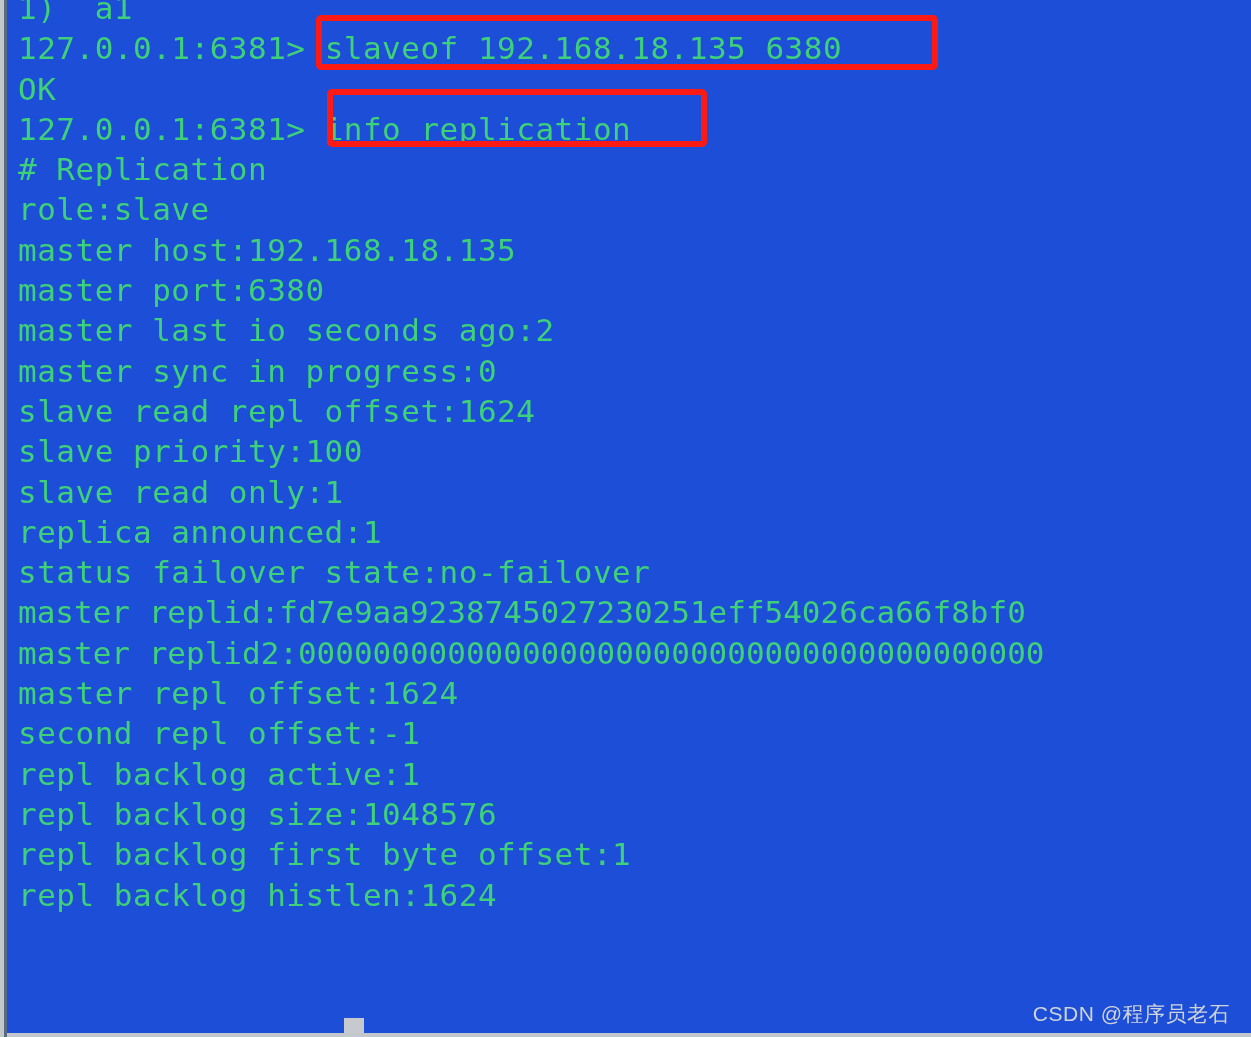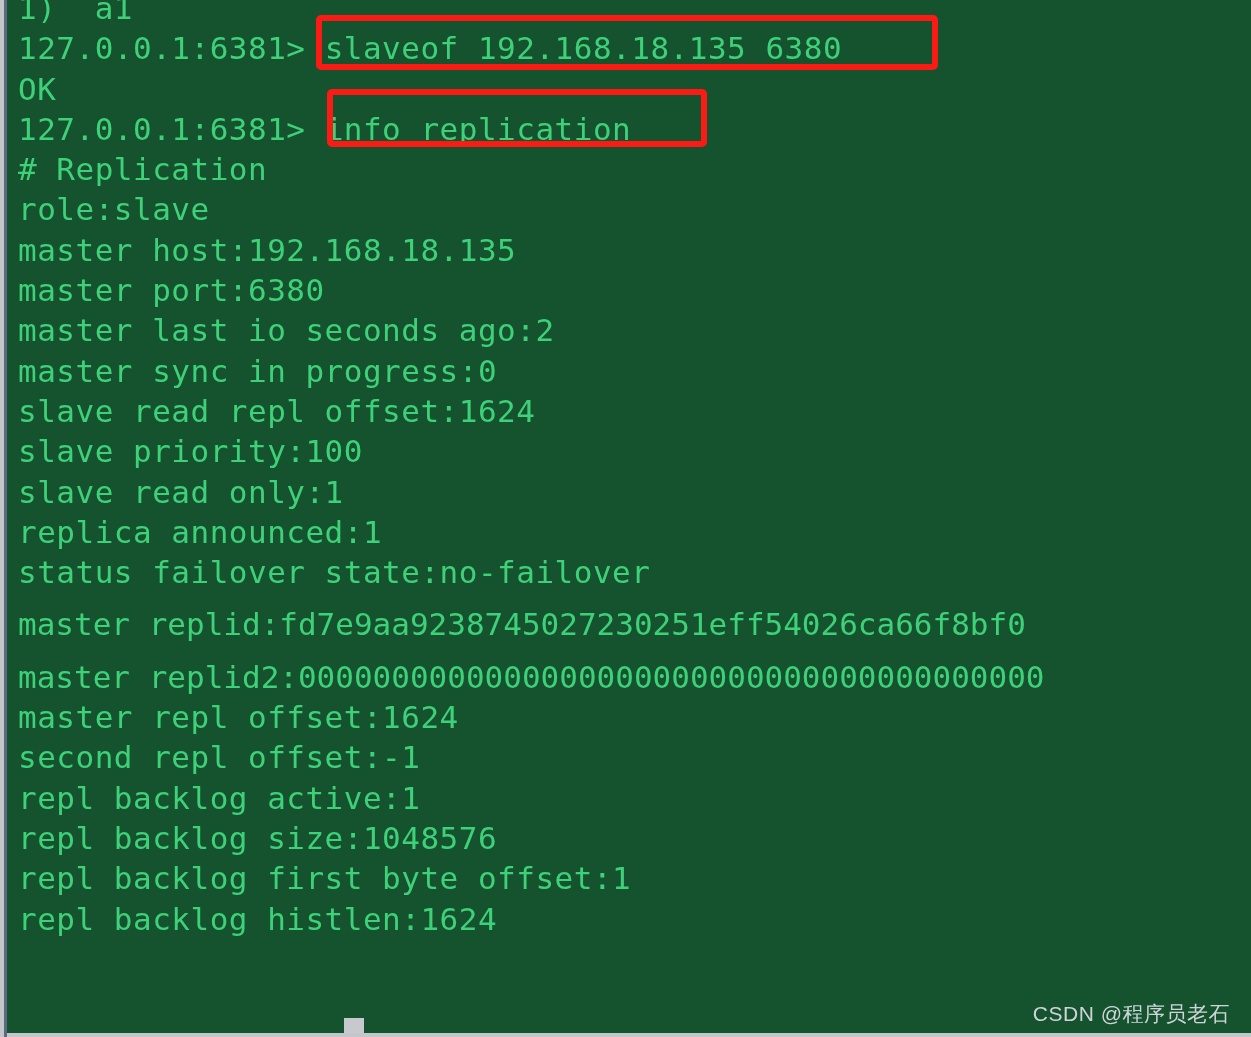--- a/index.html
+++ b/index.html
@@ -11,21 +11,21 @@
     width: 1251px;
     height: 1037px;
     overflow: hidden;
     font-family: "DejaVu Sans Mono", monospace;
   }
 
   #terminal {
     position: relative;
     width: 1251px;
     height: 1037px;
-    background: #14532d;
+    background: #1d4ed8;
     overflow: hidden;
   }
 
   
   .left-edge {
     position: absolute;
     left: 0;
     top: 0;
     width: 7px;
     height: 1037px;
@@ -63,21 +63,20 @@
     height: 40.3px;
     line-height: 40.3px;
     font-size: 31px;
     letter-spacing: 0.5px;
     color: #3fd07a;
     white-space: pre;
     font-family: "DejaVu Sans Mono", monospace;
   }
   .line.small-hex {
     letter-spacing: 0px;
-    margin-top: 12px;
   }
 
   .prompt {
     color: #3fd07a;
   }
   .cmd {
     color: #3fd07a;
   }
 
   

